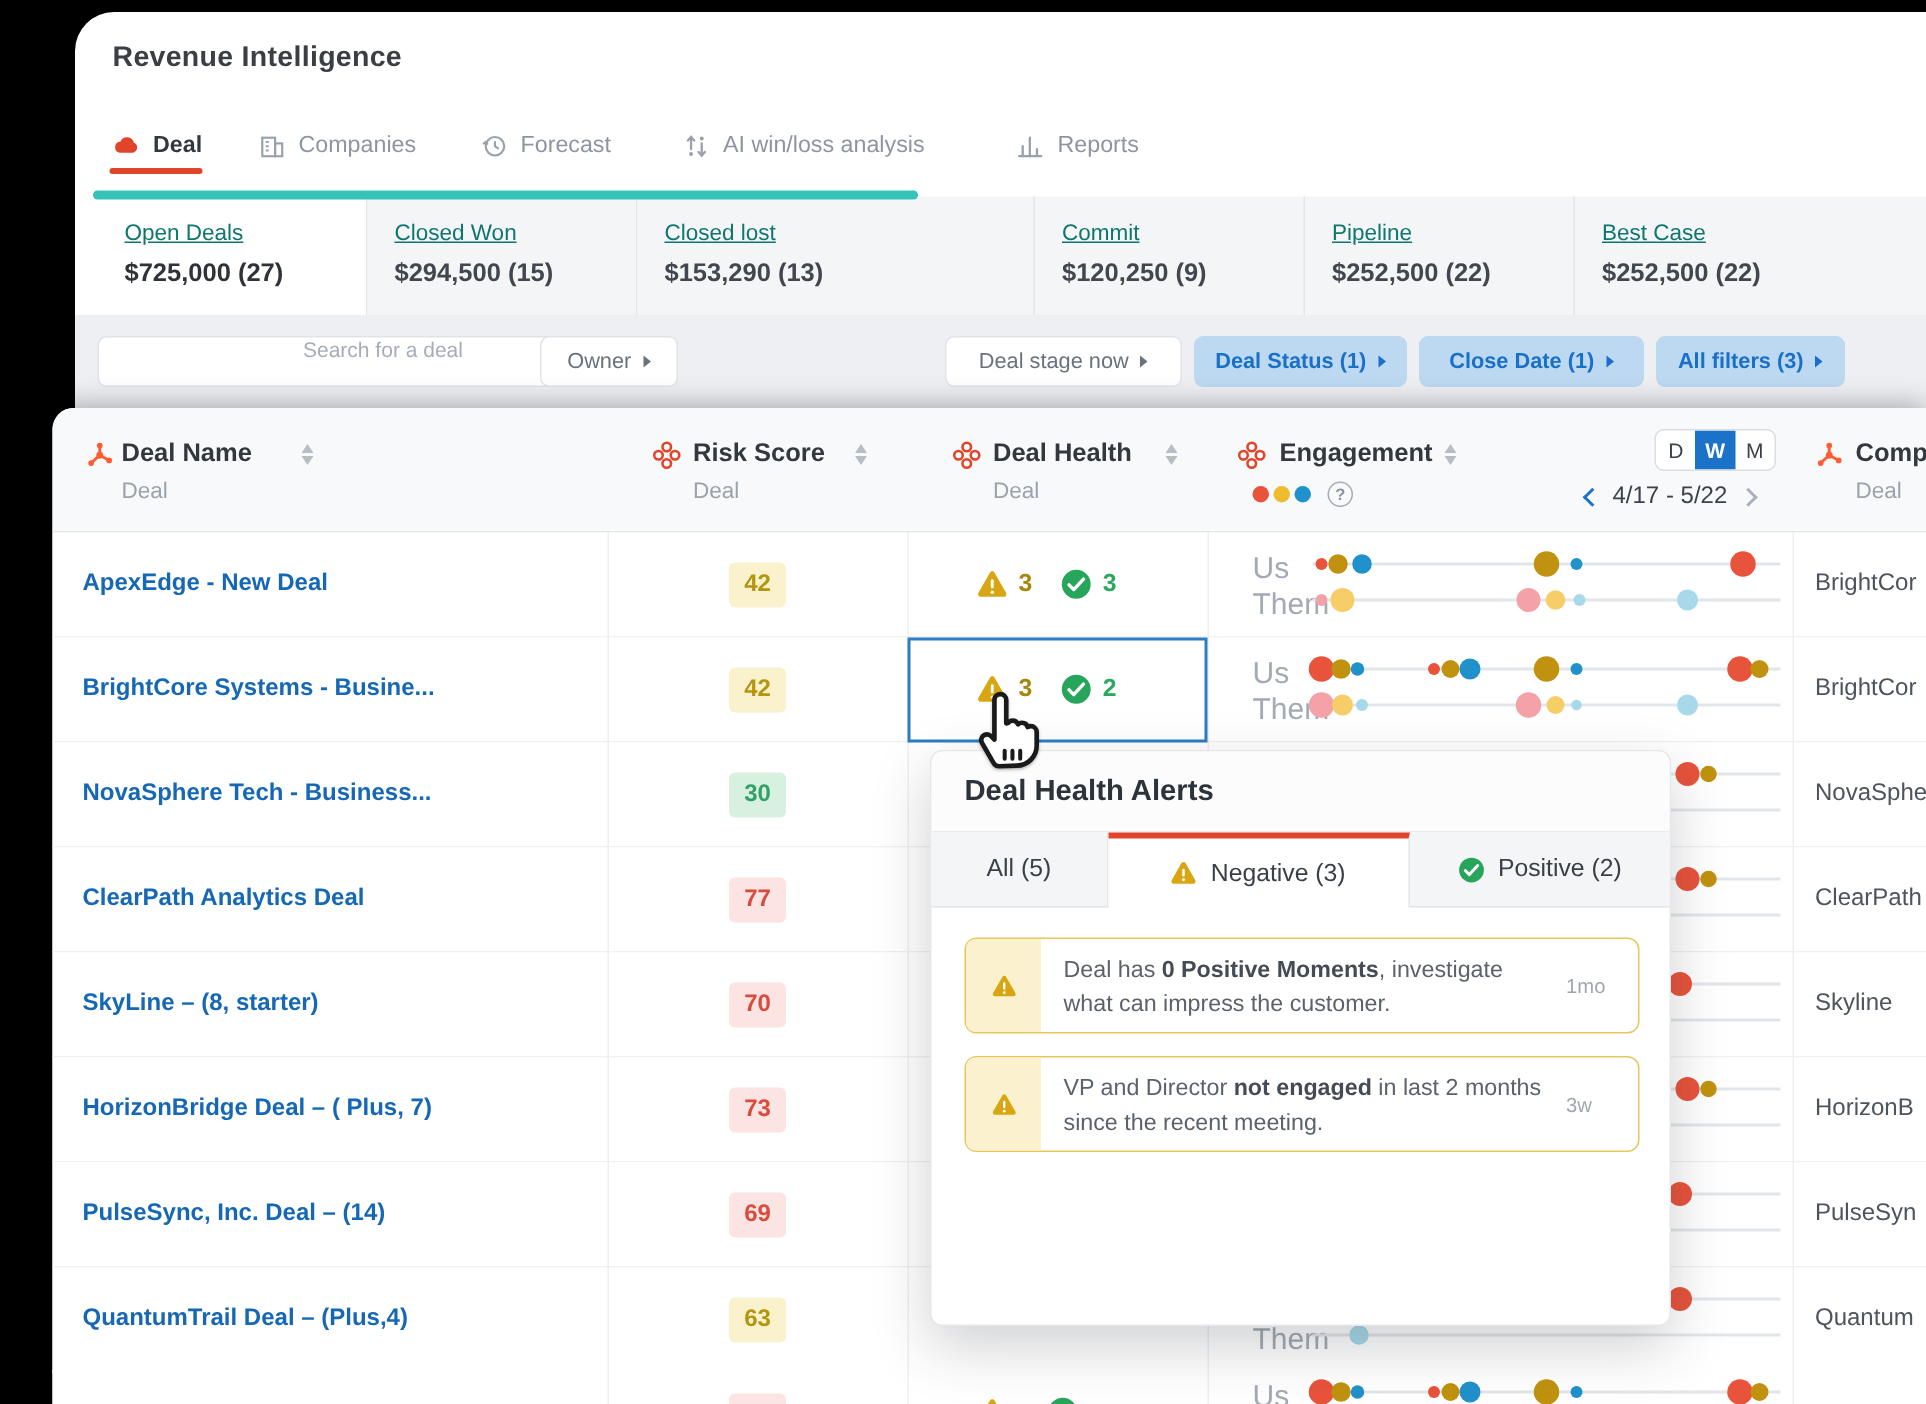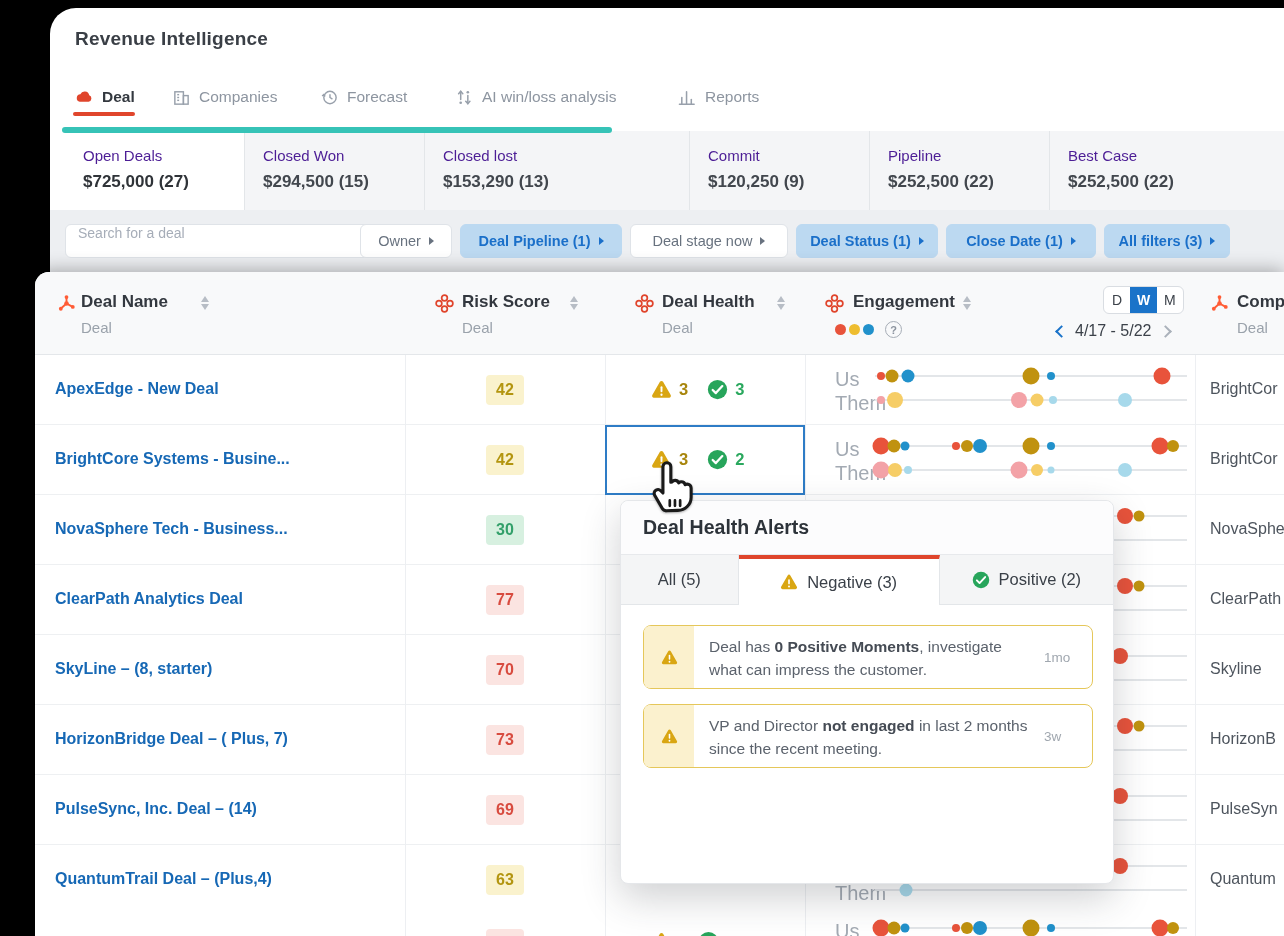--- a/index.html
+++ b/index.html
@@ -16,27 +16,27 @@
     font-size:15.5px; color:#8d95a0; cursor:pointer; }
   .tab .ticon { width:19px; height:19px; }
   .tab.active { color:#33383f; font-weight:700; }
   .tab-underline { position:absolute; left:23px; top:104px; width:62px; height:4px; background:#e0452c; border-radius:2px; }
 
   .teal-bar { position:absolute; left:12px; top:119px; width:550px; height:6px; background:#36c3b7; border-radius:3px; z-index:3; }
 
   .cards { position:absolute; left:0; top:123px; width:1234px; height:79px; }
   .card { position:absolute; top:0; height:79px; background:#f4f5f7; border-right:1px solid #e3e6e9; padding:16px 0 0 18px; }
   .card.sel { background:#fff; padding-left:23px; }
-  .c-label { font-size:15px; color:#4c1d95; }
+  .c-label { font-size:15px; color:#0f766e;text-decoration:underline; }
   .c-value { margin-top:8px; font-size:17px; font-weight:700; color:#42474e; }
   .card.sel .c-value { color:#2f3338; }
 
   .filterbar { position:absolute; left:0; top:202px; width:1234px; height:138px; background:#edeff2; }
   .searchbox { position:absolute; left:15px; top:14px; width:327px; height:34px; background:#fff;
-    border:1px solid #dfe3e8; border-radius:6px; display:flex; align-items:flex-start; }
+    border:1px solid #dfe3e8; border-radius:6px; display:flex; align-items:flex-end;flex-direction:column; }
   .searchbox input { flex:1; border:none; outline:none; background:transparent; padding:0 8px 0 12px;
     font-size:14px; color:#5c646f; font-family:"Liberation Sans", sans-serif; }
   .searchbox input::placeholder { color:#a6adb8; }
   .searchbox svg { width:16px; height:16px; margin-right:10px; flex:0 0 auto; }
 
   .fbtn { position:absolute; top:14px; height:34px; border:1px solid #dfe3e8; border-radius:6px;
     background:#fff; color:#68727f; font-size:14.5px; font-family:"Liberation Sans", sans-serif;
     display:flex; align-items:center; justify-content:center; gap:8px; cursor:pointer; white-space:nowrap; }
   .fbtn.blue { background:#bcd9f1; border-color:#bcd9f1; color:#1a6fc9; font-weight:700; }
   .caret { width:0; height:0; border-top:4px solid transparent; border-bottom:4px solid transparent; border-left:5px solid currentColor; display:inline-block; }
@@ -258,24 +258,20 @@
       <div class="searchbox">
         <input type="text" placeholder="Search for a deal" style="">
         <svg>
             <use href="#ic-search"></use>
           </svg>
       </div>
       <button class="fbtn" style="left:310px; width:92px">
         <span>Owner</span>
           <i class="caret"></i>
         </button>
-      <button class="fbtn blue" style="left:410px; width:162px">
-        <span>Deal Pipeline (1)</span>
-          <i class="caret"></i>
-        </button>
       <button class="fbtn" style="left:580px; width:158px">
         <span>Deal stage now</span>
           <i class="caret"></i>
         </button>
       <button class="fbtn blue" style="left:746px; width:142px">
         <span>Deal Status (1)</span>
           <i class="caret"></i>
         </button>
       <button class="fbtn blue" style="left:896px; width:150px">
         <span>Close Date (1)</span>

